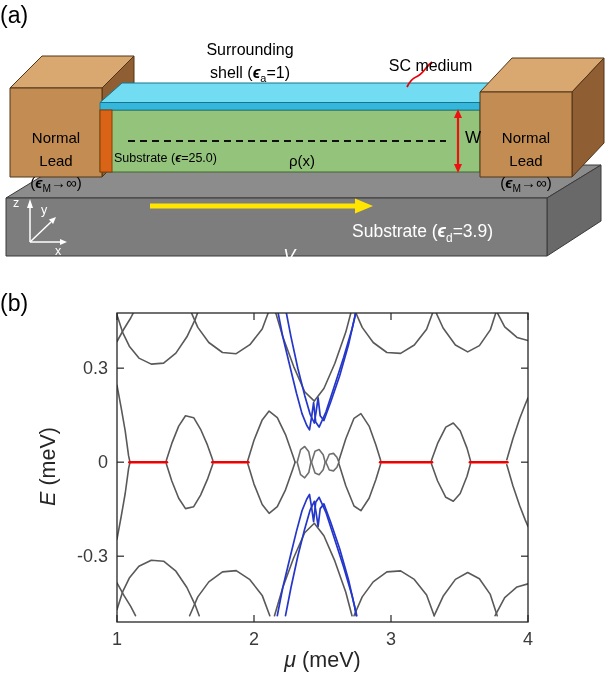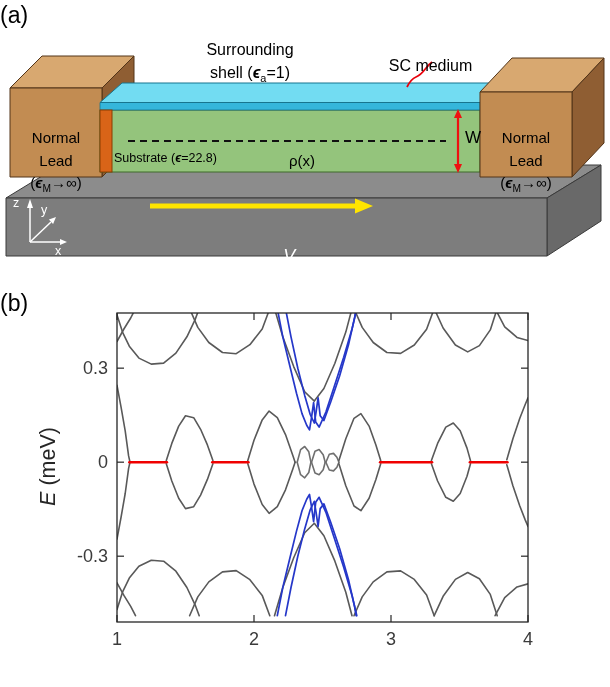--- a/index.html
+++ b/index.html
@@ -82,27 +82,30 @@
     <div><span>(</span><span class="eps">ϵ</span><sub>M</sub><span>→∞)</span></div>
   </div>
 
   <div class="ov c" style="left:480px;top:94px;width:92px;font-size:15px;line-height:1.5;">
     <div>Normal</div>
     <div>Lead</div>
     <div><span>(</span><span class="eps">ϵ</span><sub>M</sub><span>→∞)</span></div>
   </div>
 
   <div class="ov" style="left:114px;top:151px;font-size:12.5px;">
-    <span>Substrate (</span><span class="eps">ϵ</span><span>=22.8)</span>
+    <span>Substrate (</span><span class="eps">ϵ</span><span>=25.0)</span>
   </div>
 
   <div class="ov c ital" style="left:272px;top:119px;width:60px;font-size:15px;">ρ(x)</div>
 
   <div class="ov" style="left:465px;top:128px;font-size:17px;">W</div>
 
+  <div class="ov white" style="left:352px;top:221px;font-size:17.5px;">
+    <span>Substrate (</span><span class="eps">ϵ</span><sub>d</sub><span>=3.9)</span>
+  </div>
 
   <div class="ov c white" style="left:258px;top:213px;width:70px;font-size:18px;">
     <i>V</i><sub>Z</sub>
   </div>
 
   <div class="ov white ital" style="left:13px;top:196px;font-size:12.5px;">z</div>
   <div class="ov white ital" style="left:41px;top:203px;font-size:12.5px;">y</div>
   <div class="ov white ital" style="left:55px;top:244px;font-size:12.5px;">x</div>
 
   <div class="ov figlbl" style="left:0px;top:290px;">(b)</div>
@@ -174,17 +177,20 @@
         <line stroke="#262626" stroke-width="1.2" x1="117" y1="177.17241379310343" x2="124" y2="177.17241379310343"></line>
         <line stroke="#262626" stroke-width="1.2" x1="528" y1="177.17241379310343" x2="521" y2="177.17241379310343"></line>
         <text fill="#3b3b3b" font-size="18" font-family="Liberation Sans, sans-serif" x="108" y="183.17241379310343" text-anchor="end">0</text>
         <line stroke="#262626" stroke-width="1.2" x1="117" y1="83.15618661257602" x2="124" y2="83.15618661257602"></line>
         <line stroke="#262626" stroke-width="1.2" x1="528" y1="83.15618661257602" x2="521" y2="83.15618661257602"></line>
         <text fill="#3b3b3b" font-size="18" font-family="Liberation Sans, sans-serif" x="108" y="89.15618661257602" text-anchor="end">0.3</text>
       </g>
     <rect x="117" y="28" width="411" height="309" fill="none" stroke="#262626" stroke-width="1.3"></rect>
   </svg>
 
+  <div class="xlabel">
+    <i>μ</i><span> (meV)</span>
+  </div>
   <div class="ylabel">
     <i>E</i><span> (meV)</span>
   </div>
 
 </div>
 
 </body></html>

